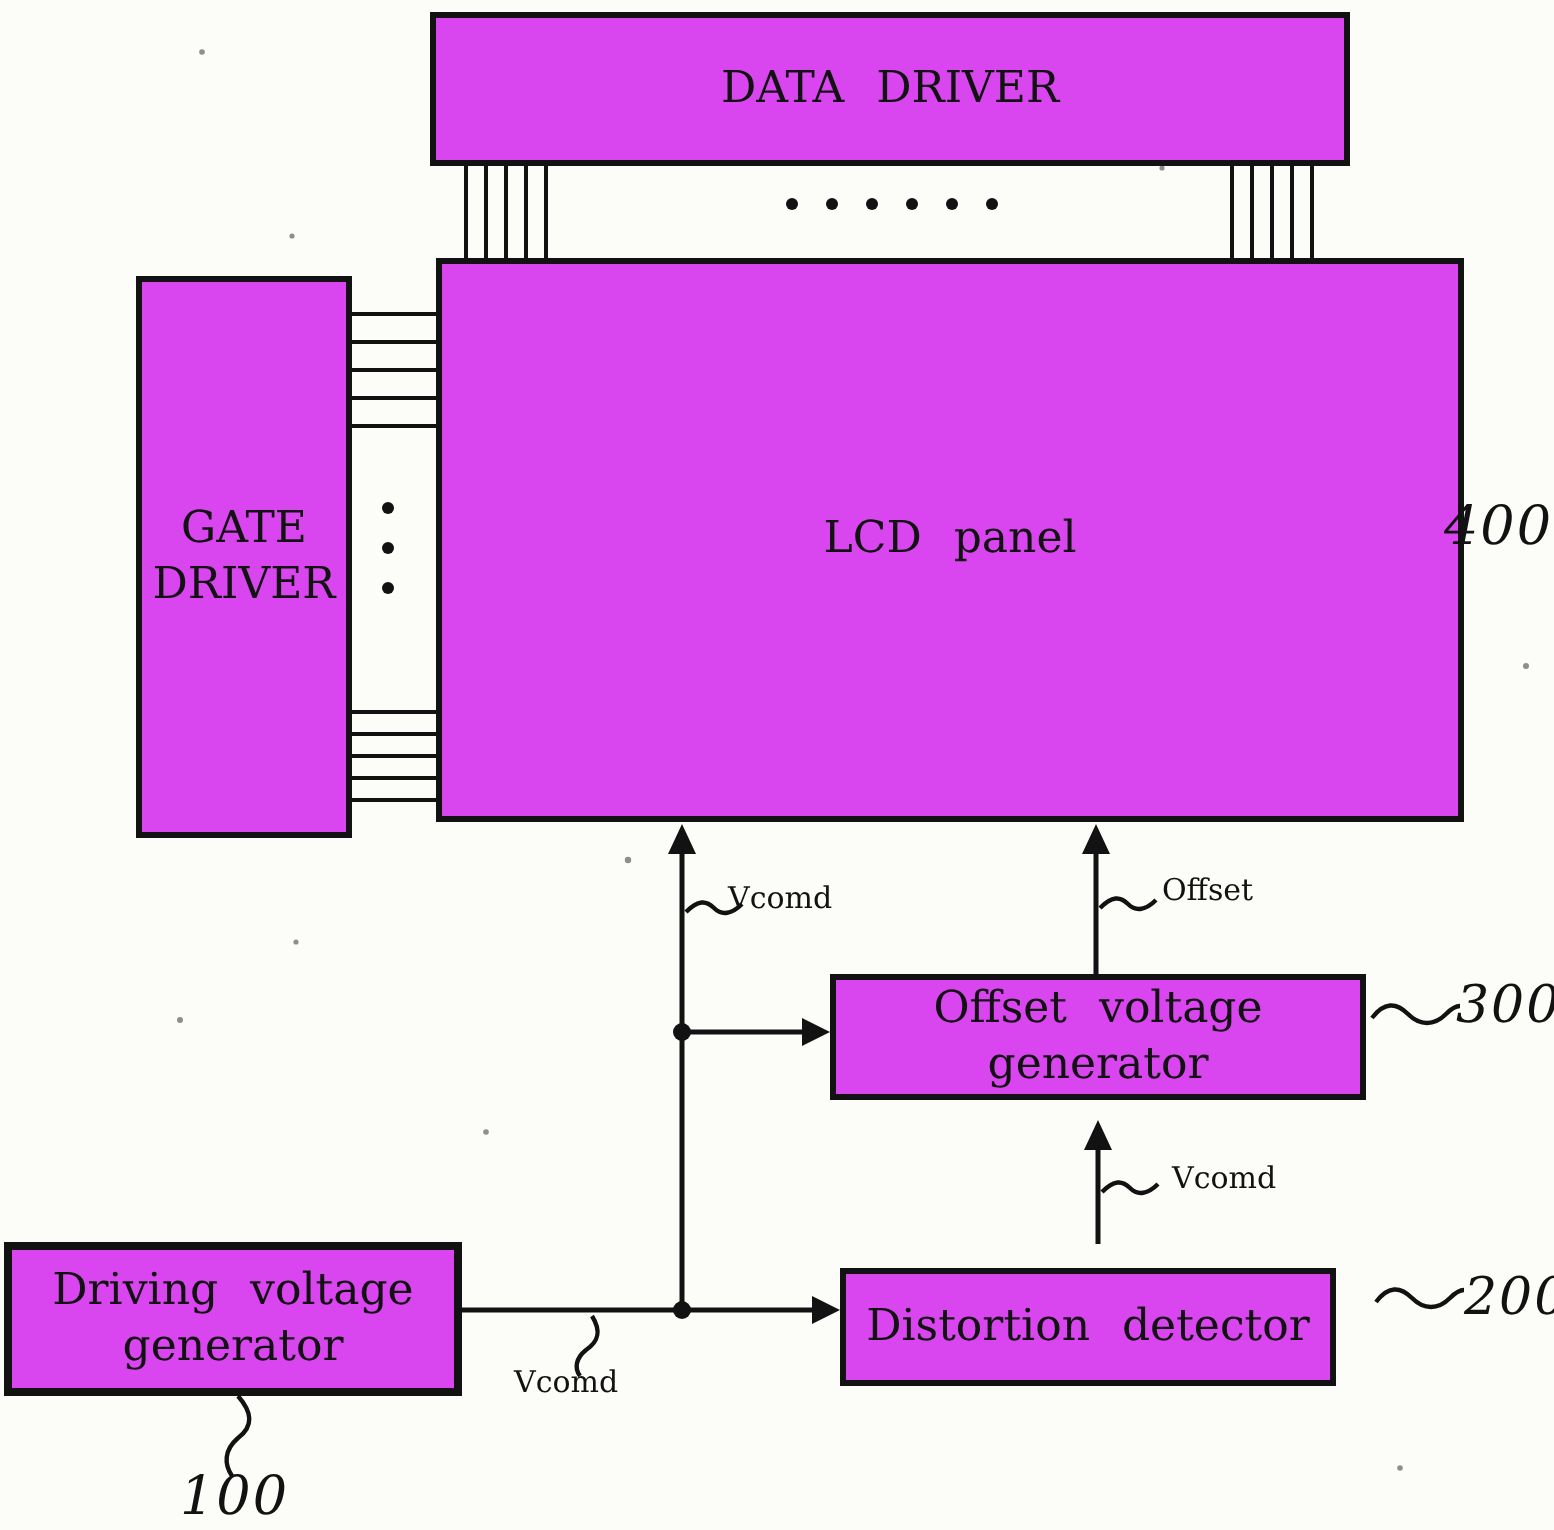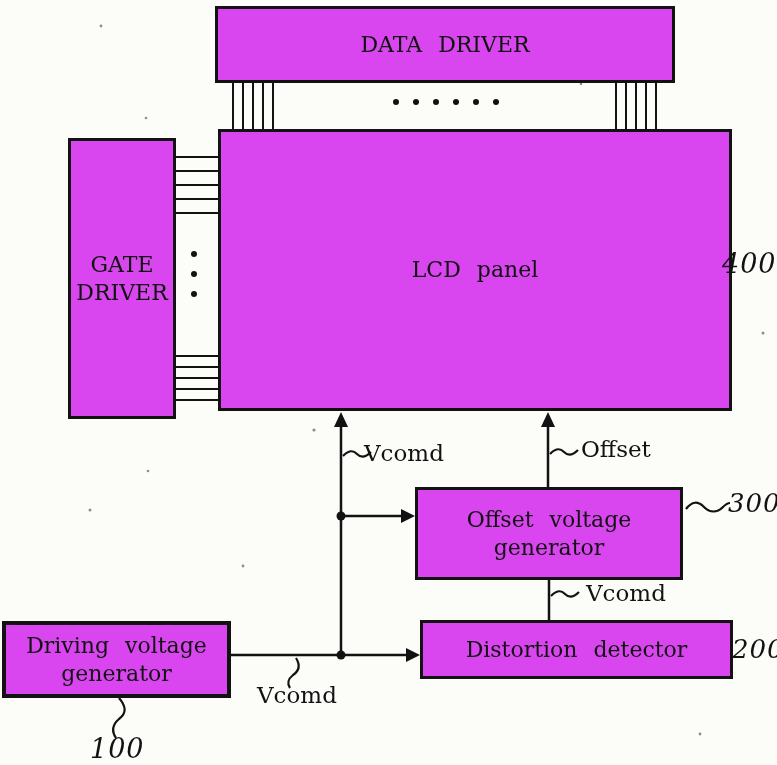--- a/index.html
+++ b/index.html
@@ -24,21 +24,21 @@
     box-sizing:border-box;
     line-height:1.25;
   }
   .lbl{font-size:22px;word-spacing:9px;white-space:nowrap;}
   .ref{
     position:absolute;font-size:27px;white-space:nowrap;
     letter-spacing:1px;
     font-style:italic;
   }
   .sig{
-    position:absolute;font-size:23px;white-space:nowrap;
+    position:absolute;font-size:15px;white-space:nowrap;
   }
   svg.overlay{position:absolute;left:0;top:0;}
   .stroke{stroke:#121212;fill:none;}
 </style>
 </head>
 <body>
 
 <div class="fig">
 
   <svg class="overlay" width="777" height="765" viewBox="0 0 777 765">
@@ -154,26 +154,26 @@
 
   <div class="box" style="left:68px;top:138px;width:108px;height:281px;">
     <span class="lbl">GATE</span>
     <span class="lbl">DRIVER</span>
   </div>
 
   <div class="box" style="left:218px;top:129px;width:514px;height:282px;">
     <span class="lbl">LCD panel</span>
   </div>
 
-  <div class="box" style="left:415px;top:487px;width:268px;height:93px;">
+  <div class="box" style="left:415px;top:487px;width:268px;height:63px;">
     <span class="lbl">Offset voltage</span>
     <span class="lbl">generator</span>
   </div>
 
-  <div class="box" style="left:420px;top:620px;width:313px;height:59px;">
+  <div class="box" style="left:420px;top:634px;width:248px;height:59px;">
     <span class="lbl">Distortion detector</span>
   </div>
 
   <div class="box" style="left:2px;top:621px;width:229px;height:77px;border-width:4px;">
     <span class="lbl">Driving voltage</span>
     <span class="lbl">generator</span>
   </div>
 
   <div class="ref" style="left:722px;top:248px;">400</div>
   <div class="ref" style="left:728px;top:488px;font-size:26px;">300</div>

